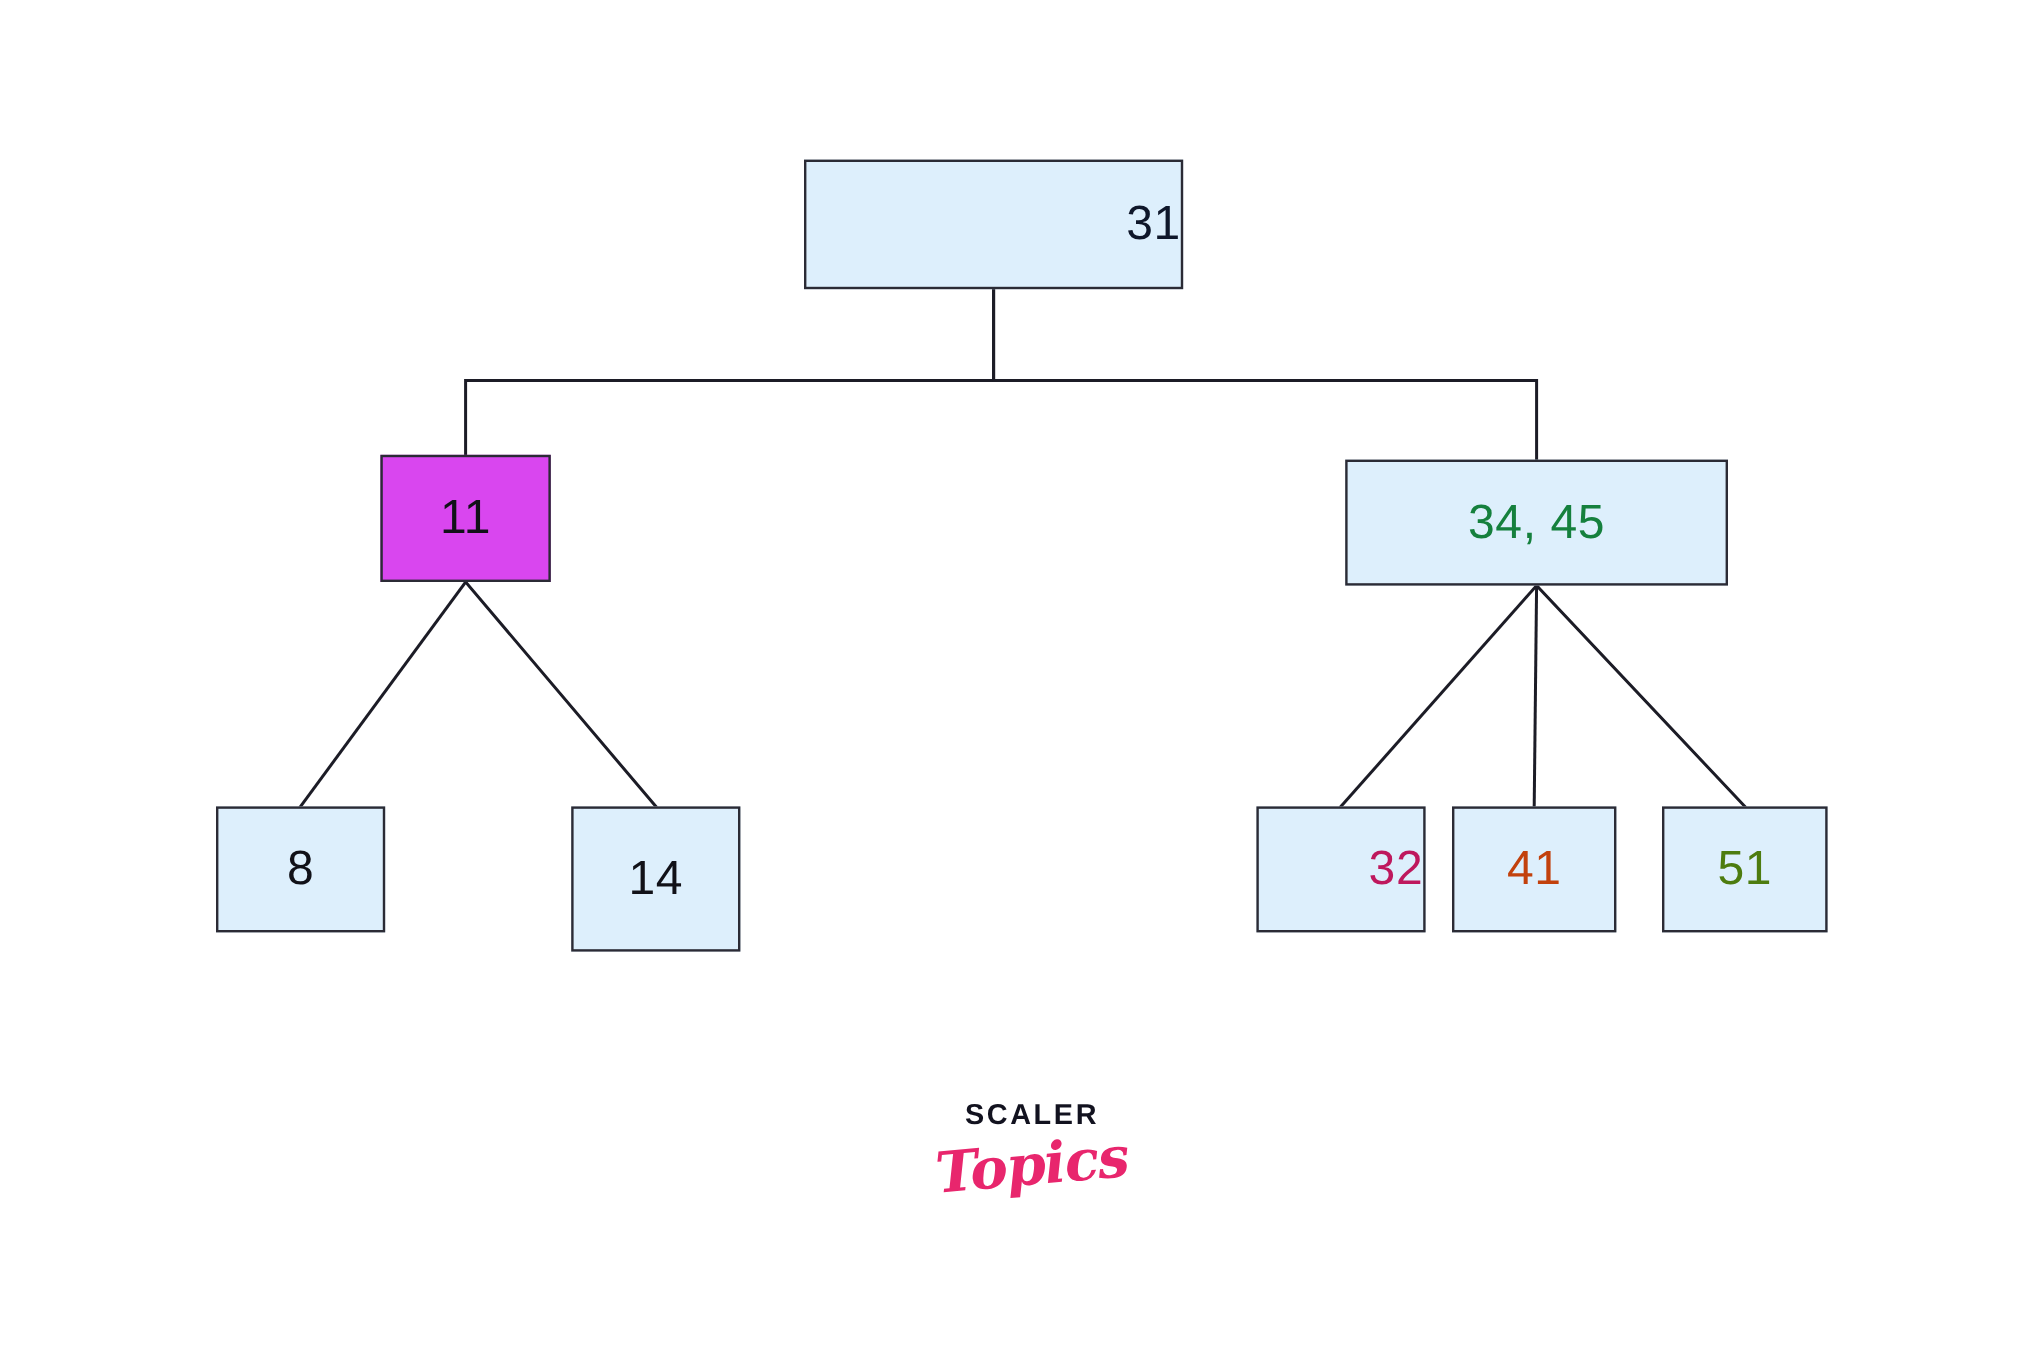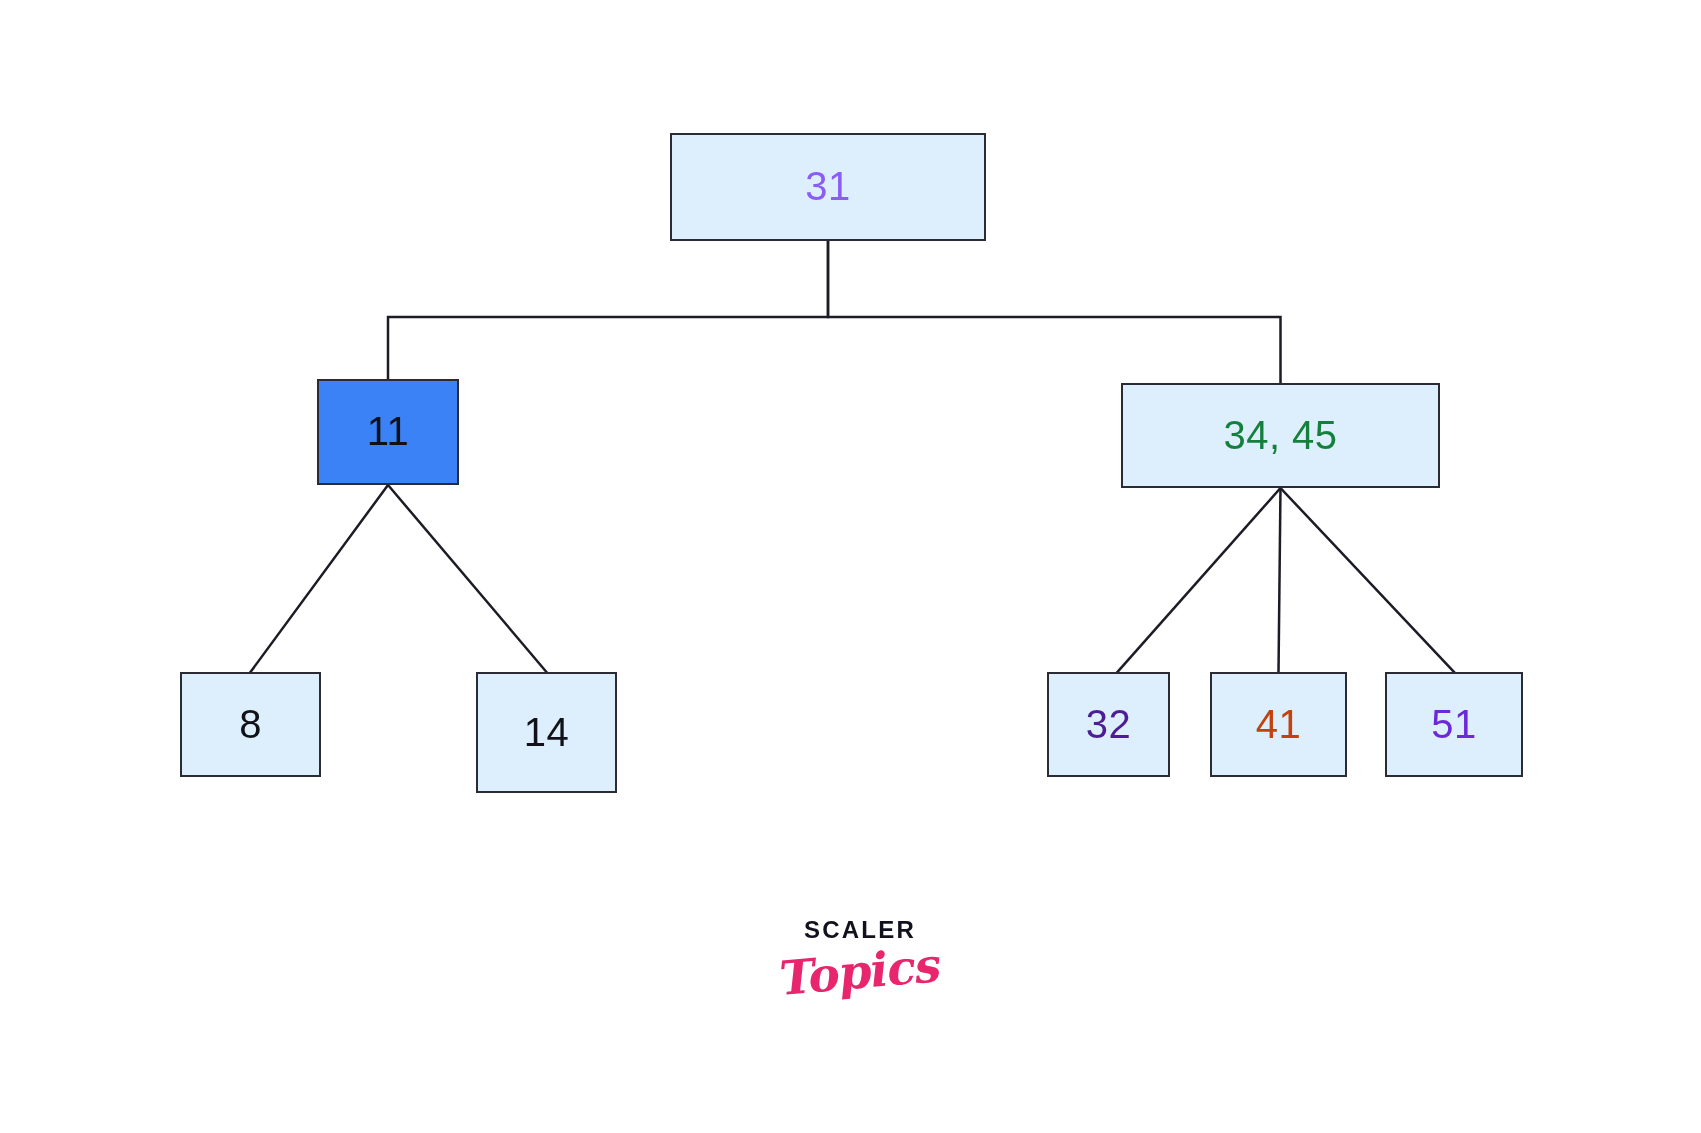--- a/index.html
+++ b/index.html
@@ -88,42 +88,42 @@
       <path d="M 828 241 L 828 317 L 388 317 L 388 379" fill="none" stroke="#1c1c26" stroke-width="2.5" stroke-linecap="square"></path>
       <path d="M 828 241 L 828 317 L 1280.5 317 L 1280.5 383" fill="none" stroke="#1c1c26" stroke-width="2.5" stroke-linecap="square"></path>
       <path d="M 388 485 L 250.5 672" fill="none" stroke="#1c1c26" stroke-width="2.5" stroke-linecap="square"></path>
       <path d="M 388 485 L 546.5 672" fill="none" stroke="#1c1c26" stroke-width="2.5" stroke-linecap="square"></path>
       <path d="M 1280.5 488 L 1117.5 672" fill="none" stroke="#1c1c26" stroke-width="2.5" stroke-linecap="square"></path>
       <path d="M 1280.5 488 L 1278.5 672" fill="none" stroke="#1c1c26" stroke-width="2.5" stroke-linecap="square"></path>
       <path d="M 1280.5 488 L 1454 672" fill="none" stroke="#1c1c26" stroke-width="2.5" stroke-linecap="square"></path>
     </svg>
 
   <div id="nodes-layer">
-      <div class="node" style="left: 670px; top: 133px; width: 316px; height: 108px; background: rgb(221, 239, 252); border-color: rgb(43, 43, 53); color: #8b5cf6;">
+      <div class="node" style="left: 670px; top: 133px; width: 316px; height: 108px; background: rgb(221, 239, 252); border-color: rgb(43, 43, 53); color: #0f172a; justify-content: flex-end;">
         <span class="node-label">31</span>
       </div>
-      <div class="node" style="left: 317px; top: 379px; width: 142px; height: 106px; background: #3b82f6; border-color: rgb(43, 43, 53); color: rgb(17, 17, 24);">
+      <div class="node" style="left: 317px; top: 379px; width: 142px; height: 106px; background: #d946ef; border-color: rgb(43, 43, 53); color: rgb(17, 17, 24);">
         <span class="node-label">11</span>
       </div>
       <div class="node" style="left: 1121px; top: 383px; width: 319px; height: 105px; background: rgb(221, 239, 252); border-color: rgb(43, 43, 53); color: #15803d;">
         <span class="node-label">34, 45</span>
       </div>
       <div class="node" style="left: 180px; top: 672px; width: 141px; height: 105px; background: rgb(221, 239, 252); border-color: rgb(43, 43, 53); color: rgb(17, 17, 24);">
         <span class="node-label">8</span>
       </div>
       <div class="node" style="left: 476px; top: 672px; width: 141px; height: 121px; background: rgb(221, 239, 252); border-color: rgb(43, 43, 53); color: rgb(17, 17, 24);">
         <span class="node-label">14</span>
       </div>
-      <div class="node" style="left: 1047px; top: 672px; width: 123px; height: 105px; background: rgb(221, 239, 252); border-color: rgb(43, 43, 53); color: #4c1d95;">
+      <div class="node" style="left: 1047px; top: 672px; width: 141px; height: 105px; background: rgb(221, 239, 252); border-color: rgb(43, 43, 53); color: #be185d; justify-content: flex-end;">
         <span class="node-label">32</span>
       </div>
       <div class="node" style="left: 1210px; top: 672px; width: 137px; height: 105px; background: rgb(221, 239, 252); border-color: rgb(43, 43, 53); color: #c2410c;">
         <span class="node-label">41</span>
       </div>
-      <div class="node" style="left: 1385px; top: 672px; width: 138px; height: 105px; background: rgb(221, 239, 252); border-color: rgb(43, 43, 53); color: #6d28d9;">
+      <div class="node" style="left: 1385px; top: 672px; width: 138px; height: 105px; background: rgb(221, 239, 252); border-color: rgb(43, 43, 53); color: #4d7c0f;">
         <span class="node-label">51</span>
       </div>
     </div>
 
   <div id="brand">
     <span class="brand-scaler">SCALER</span>
     <span class="brand-topics">Topics</span>
   </div>
 
 </div>

